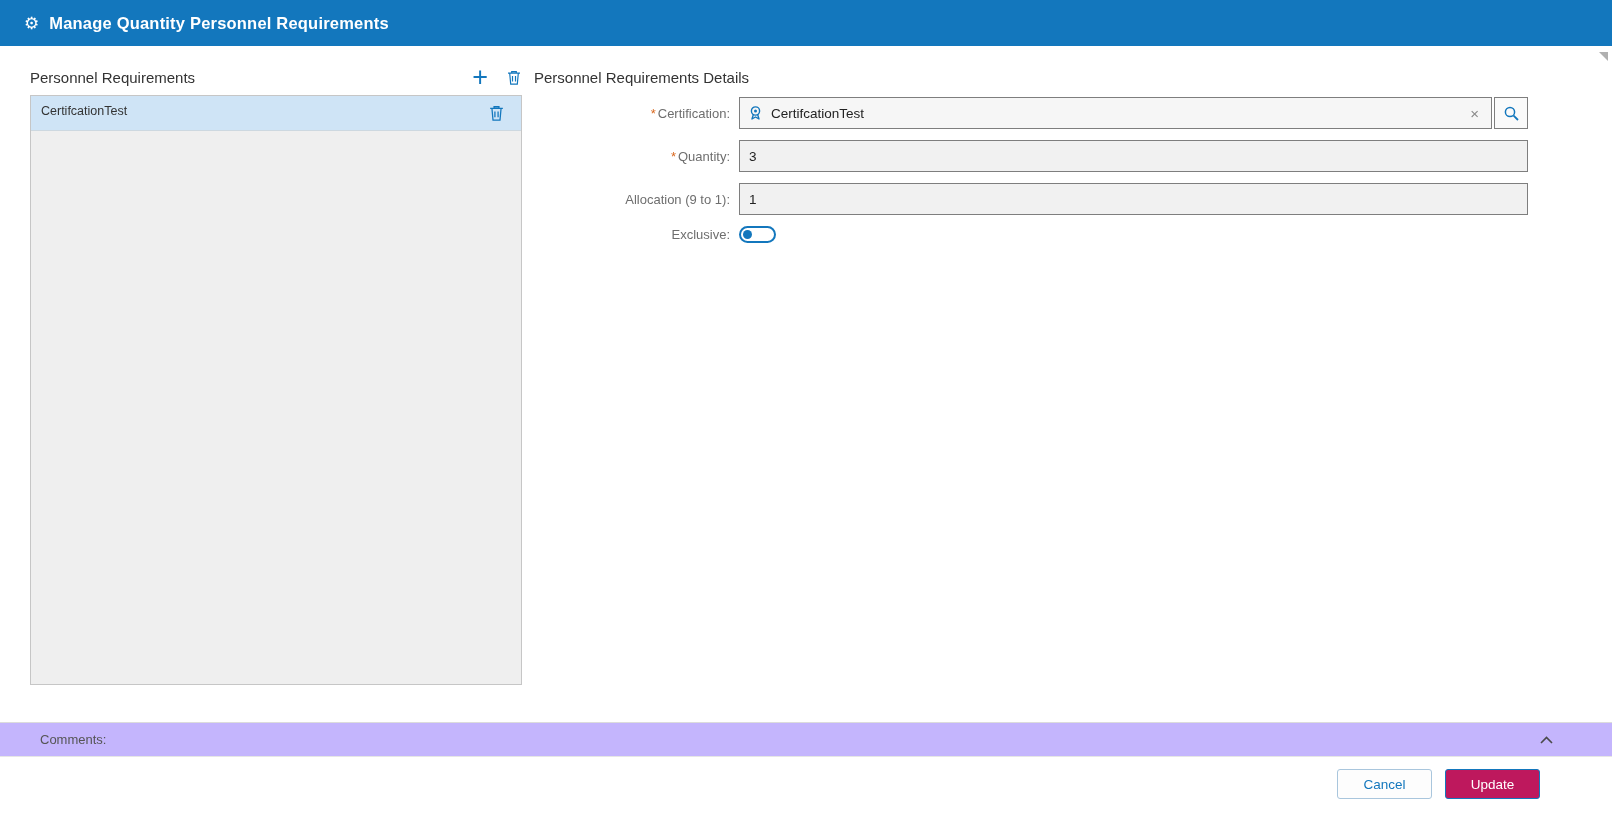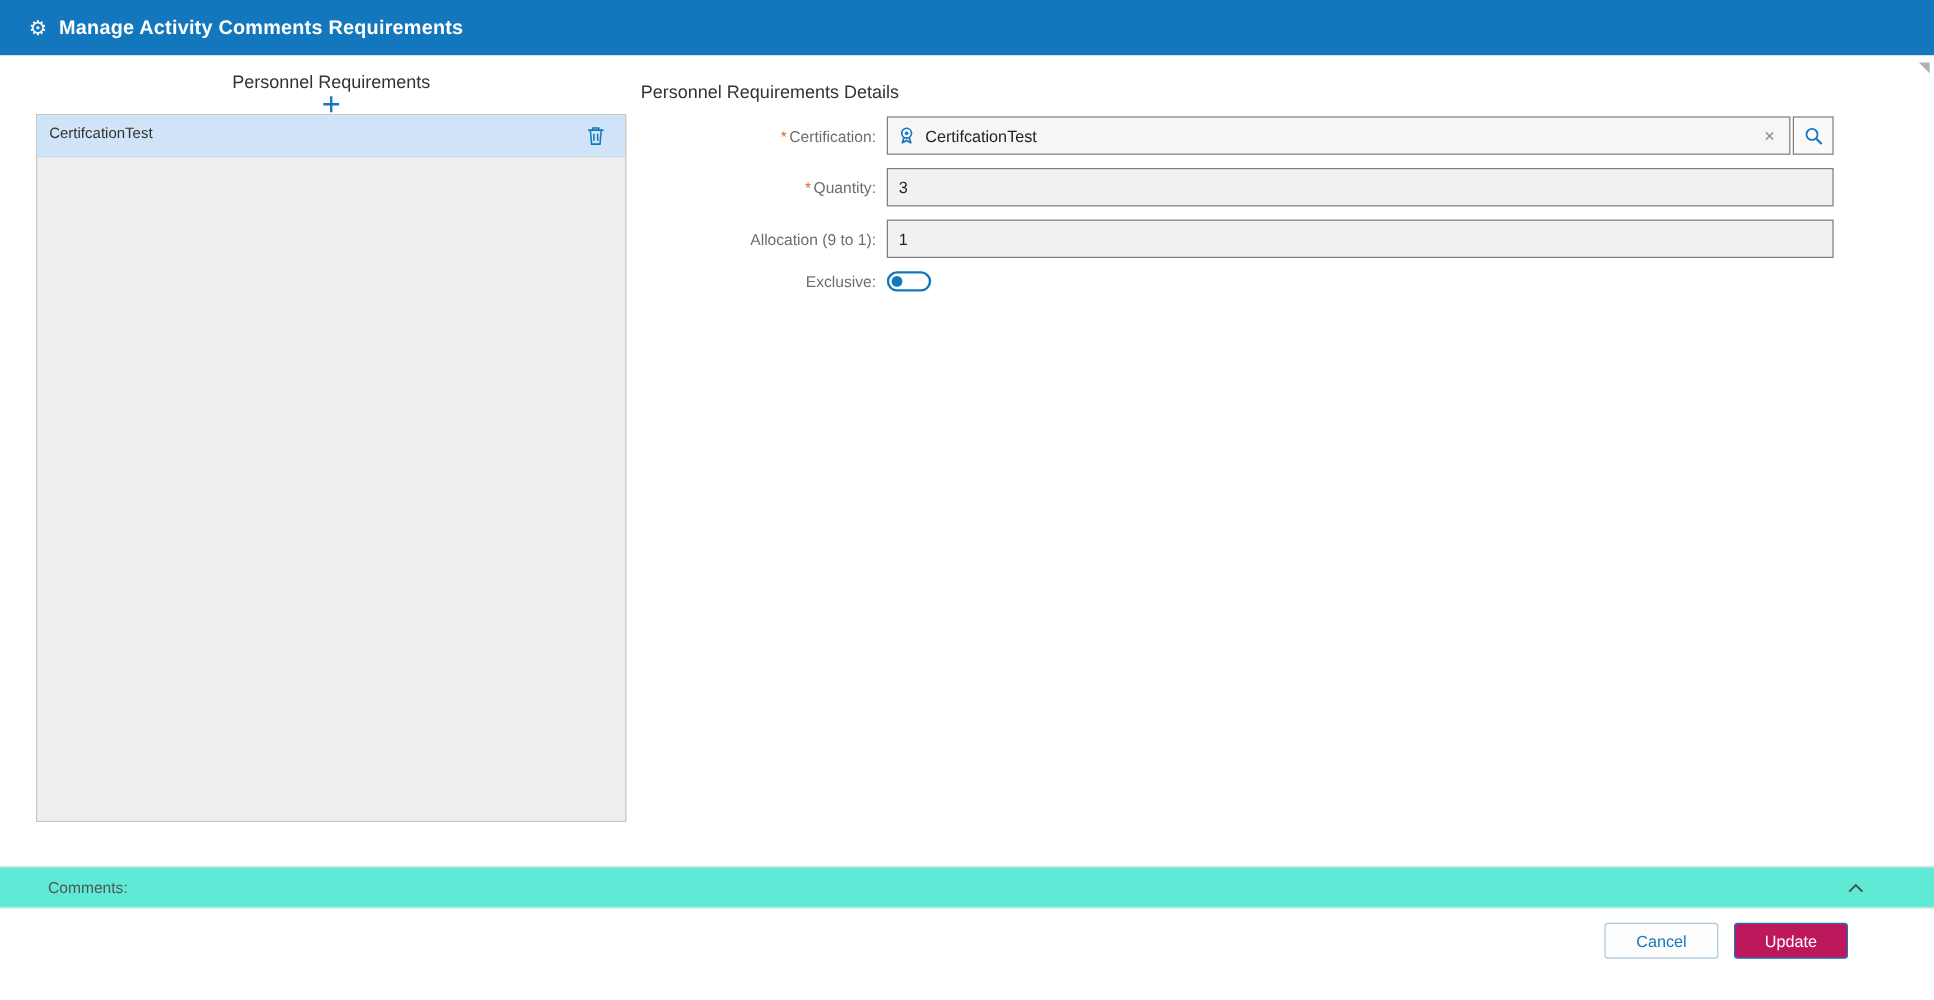--- a/index.html
+++ b/index.html
@@ -10,21 +10,21 @@
   .titlebar { position: absolute; top: 0; left: 0; right: 0; height: 46px; background: #1377bd;
               display: flex; align-items: center; gap: 10px; padding: 0 24px; color: #fff; }
   .titlebar .gear { font-size: 17px; line-height: 1; }
   .titlebar h1 { margin: 0; font-size: 16.5px; font-weight: 600; letter-spacing: .2px; }
 
   .corner-fold { position: absolute; top: 52px; right: 4px; width: 0; height: 0;
                  border-top: 9px solid #b0b0b0; border-left: 9px solid transparent; }
 
   
   .left-head { position: absolute; left: 30px; top: 60px; width: 492px; height: 34px;
-               display: flex; align-items: center; flex-direction: column; }
+               display: flex; align-items: center; }
   .left-title { font-size: 15px; color: #333; flex: 1; }
   .plus-btn { color: #1377bd; font-size: 27px; font-weight: 300; line-height: 20px;
               padding: 0 4px; cursor: pointer; user-select: none; }
   .head-trash { margin-left: 14px; cursor: pointer; display: flex; align-items: center; }
 
   .listbox { position: absolute; left: 30px; top: 95px; width: 492px; height: 590px;
              border: 1px solid #c6c6c6; background: #efefef; overflow: auto; }
   .list-item { display: flex; align-items: center; padding: 6px 8px 6px 10px;
                border-bottom: 1px solid #cdd8e0; cursor: pointer; }
   .list-item.selected { background: #cfe4f6; }
@@ -54,21 +54,21 @@
                 font-size: 13.5px; color: #222; padding: 0 9px; font-family: inherit; }
 
   .toggle { position: relative; width: 37px; height: 17px; border: 2px solid #1377bd;
             border-radius: 10px; background: #fff; cursor: pointer; }
   .toggle .knob { position: absolute; left: 2px; top: 2px; width: 9px; height: 9px;
                   border-radius: 50%; background: #1377bd; }
 
   
   .comments-bar { position: absolute; left: 0; right: 0; top: 722px; height: 35px;
                   border-top: 1px solid #dcdcdc; border-bottom: 1px solid #e6e6e6;
-                  display: flex; align-items: center; padding: 0 58px 0 40px; background: #5eead4; }
+                  display: flex; align-items: center; padding: 0 58px 0 40px; background: #c4b5fd; }
   .comments-label { flex: 1; font-size: 13px; color: #555; }
   .chevron-btn { display: flex; align-items: center; cursor: pointer; }
 
   .actions { position: absolute; left: 0; right: 0; top: 758px; bottom: 0; background: #fff;
              display: flex; justify-content: flex-end; align-items: flex-start;
              gap: 13px; padding: 11px 72px 0 0; }
   .btn { height: 30px; min-width: 95px; padding: 0 18px; font-size: 13.5px; border-radius: 3px;
          display: flex; align-items: center; justify-content: center; cursor: pointer;
          font-family: inherit; }
   .btn-cancel { background: #fdfdfd; border: 1px solid #a9c6dd; color: #1377bd; }
@@ -76,21 +76,21 @@
 
   svg.icon { display: block; }
 </style>
 </head>
 <body>
 
 <div class="app">
 
   <header class="titlebar">
     <span class="gear">⚙</span>
-    <h1>Manage Activity Comments Requirements</h1>
+    <h1>Manage Quantity Personnel Requirements</h1>
   </header>
 
   <div class="corner-fold"></div>
 
   <div class="left-head">
     <span class="left-title">Personnel Requirements</span>
     <span class="plus-btn">+</span>
     <span class="head-trash">
       <svg class="icon" width="16" height="17" viewBox="0 0 16 17">
         <path d="M2 4.2h12 M5.7 4.2V2.6h4.6v1.6 M3.7 4.2l1 11h6.6l1-11 M6.5 7v5.5 M9.5 7v5.5" stroke="#1377bd" stroke-width="1.2" fill="none"></path>

